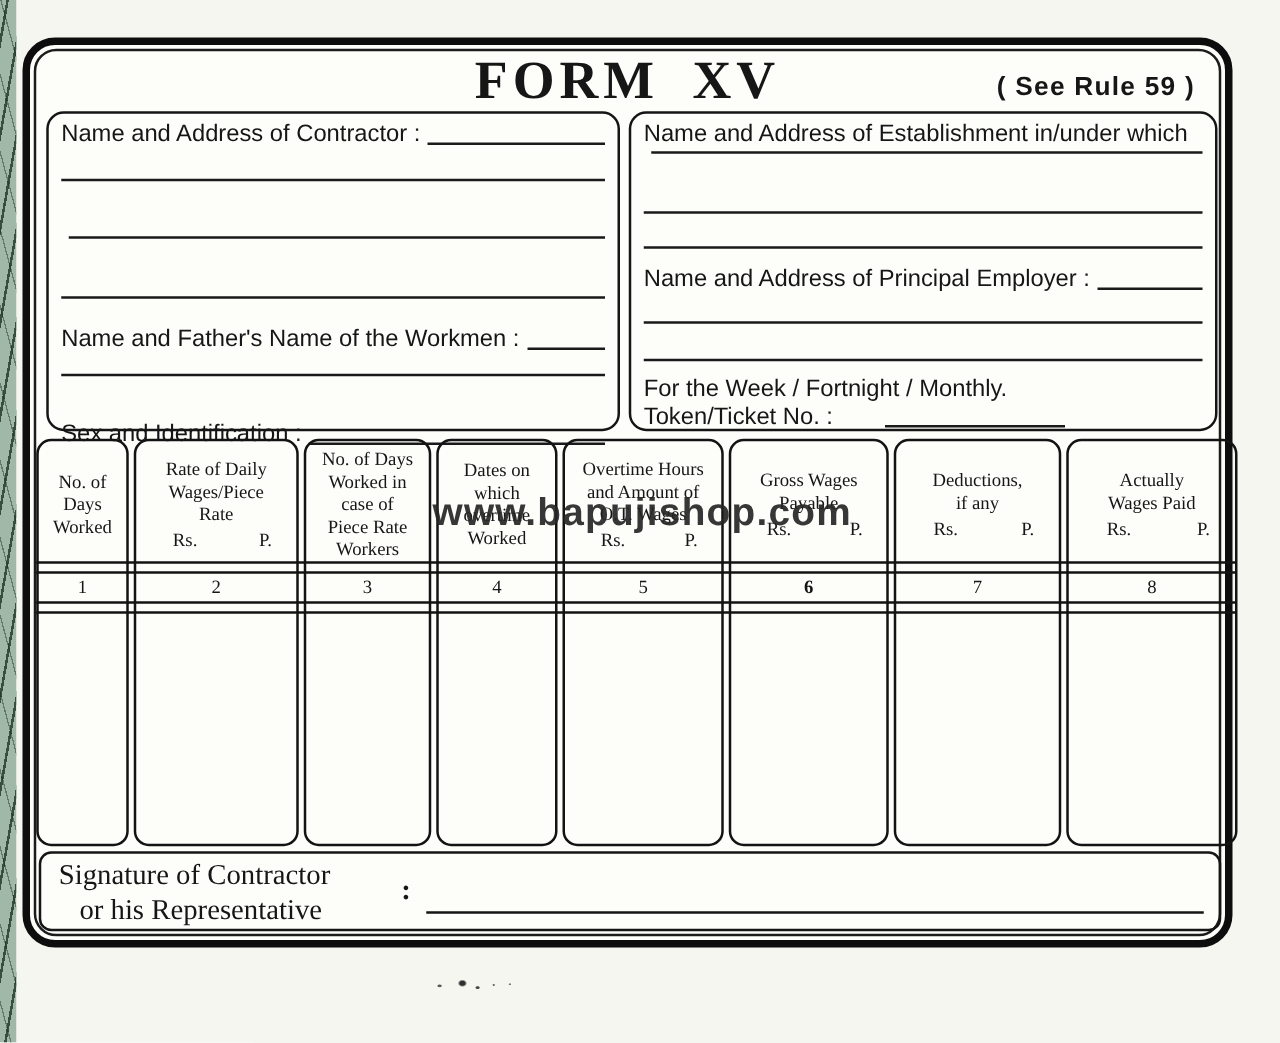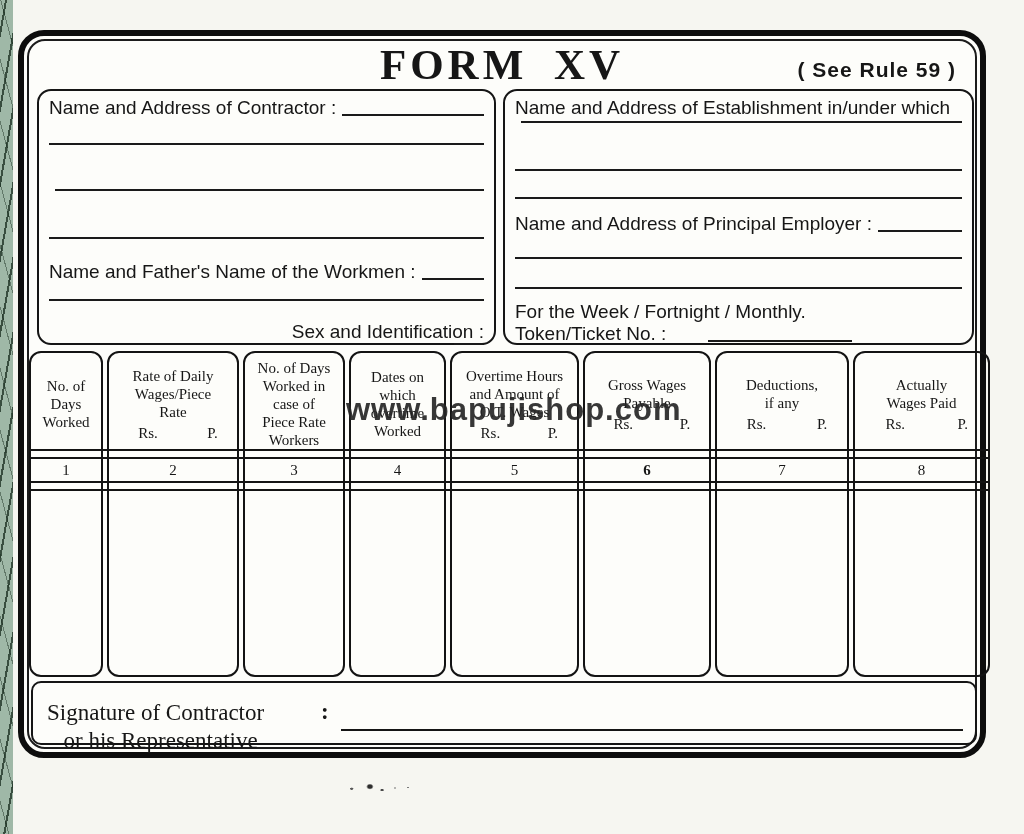--- a/index.html
+++ b/index.html
@@ -63,21 +63,21 @@
   .panel-left  { left: 13px;  width: 459px; }
   .panel-right { left: 479px; width: 471px; }
   .prow { position: absolute; left: 10px; right: 10px; display: flex; align-items: flex-end; }
   .plabel { font-size: 19px; white-space: nowrap; }
   .fill-line { flex: 1 1 auto; border-bottom: 2px solid #1a1a1a; margin-left: 6px; margin-bottom: 3px; min-width: 30px; }
   .hr-line { position: absolute; left: 10px; right: 10px; border-bottom: 2px solid #1a1a1a; }
 
   .lp-a { top: 6px; }   .lp-hr1 { top: 52px; }
   .lp-b { top: 98px; }  .lp-hr2 { top: 146px; }
   .lp-c { top: 170px; } .lp-hr3 { top: 208px; }
-  .lp-d { top: 230px; flex-direction: column; }
+  .lp-d { top: 246px; }
 
   .rp-a1 { top: 6px; }
   .rp-a2 { top: 30px; }
   .rp-hr1 { top: 78px; }
   .rp-hr2 { top: 106px; }
   .rp-b { top: 122px; }
   .rp-hr3 { top: 166px; }
   .rp-hr4 { top: 196px; }
   .rp-c { top: 210px; }
   .rp-d { top: 232px; gap: 36px; }
@@ -144,21 +144,21 @@
 
   
   .sig-box {
     position: absolute; left: 7px; top: 645px;
     width: 946px; height: 64px;
     box-sizing: border-box;
     border: 2px solid #151515;
     border-radius: 10px;
   }
   .sig-text {
-    position: absolute; left: 14px; top: 16px;
+    position: absolute; left: 14px; top: 3px;
     font-family: "Liberation Serif", serif;
     font-size: 23px; line-height: 28px;
   }
   .sig-text .indent { padding-left: 10px; text-align: center; }
   .sig-colon {
     position: absolute; left: 288px; top: 16px;
     font-family: "Liberation Serif", serif;
     font-size: 23px; font-weight: bold;
   }
   .sig-underline {

